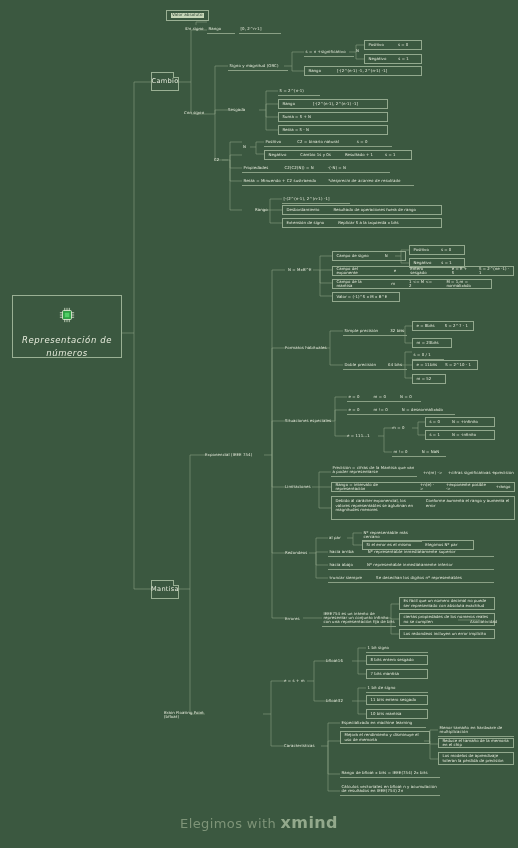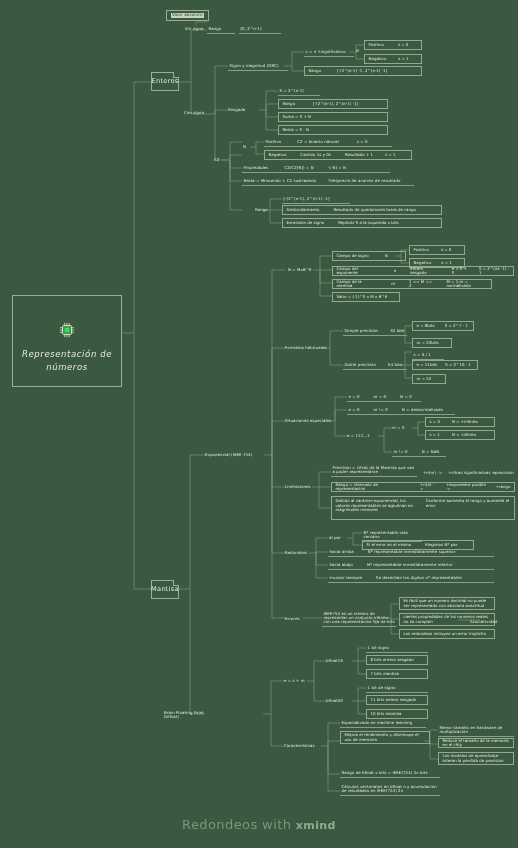--- a/index.html
+++ b/index.html
@@ -127,21 +127,21 @@
     left: 0; bottom: 16px;
     width: 518px;
     text-align: center;
     font-size: 13px;
     color: #7e9478;
     letter-spacing: .4px;
   }
   #footer .brand {
     font-weight: bold;
     color: #93a98c;
-    font-size: 11px;
+    font-size: 16px;
     text-align: right;
   }
 </style>
 </head>
 <body>
 
 <div id="canvas">
 
   <svg id="wires" viewBox="0 0 518 848">
 
@@ -256,37 +256,37 @@
     <path d="M321 746 H328 V723 H340"></path>
     <path d="M328 746 V741 H340"></path>
     <path d="M328 746 V774 H340"></path>
     <path d="M328 746 V791 H340"></path>
 
     <path d="M424 741 H430 V730 H438"></path>
     <path d="M430 741 V744 H438"></path>
     <path d="M430 741 V759 H438"></path>
   </svg>
 
-  <div class="node root" style="left:12px; top:295px; width:110px; height:92px;">
+  <div class="node root" style="left:12px; top:295px; width:110px; height:63px;">
     <span class="chip">
       <svg width="18" height="18" viewBox="0 0 24 24">
         <rect x="6" y="6" width="12" height="12" rx="1.5" fill="#2f9e44" stroke="#d9e6cf" stroke-width="1.2"></rect>
         <rect x="9" y="9" width="6" height="6" fill="#51cf66"></rect>
         <g stroke="#d9e6cf" stroke-width="1.1" stroke-linecap="round">
           <path d="M9 6V3M12 6V3M15 6V3M9 21v-3M12 21v-3M15 21v-3"></path>
           <path d="M6 9H3M6 12H3M6 15H3M21 9h-3M21 12h-3M21 15h-3"></path>
         </g>
       </svg>
     </span>
     <span>Representación de
 números</span>
   </div>
 
   <div class="node lvl1" style="left:151px; top:72px; width:28px; height:19px;">
-    <span>Enteros</span>
+    <span>Cambio</span>
   </div>
 
   <div class="node lvl1" style="left:151px; top:580px; width:28px; height:19px;">
     <span>Mantisa</span>
   </div>
 
   <div class="node plain ital" style="left:185px; top:26px;">Sin signo</div>
 
   <div class="node hl" style="left:166px; top:10px;">
     <span class="mark">Valor absoluto</span>
@@ -532,17 +532,17 @@
     <span>Los modelos de aprendizaje toleran la pérdida
 de precisión</span>
   </div>
   <div class="node uline" style="left:340px; top:769px; width:100px;">Rango de bfloat x bits = IEEE(754) 2x bits</div>
   <div class="node uline wrap" style="left:340px; top:783px; width:100px;">
     <span>Cálculos vectoriales en bfloat n y acumulación
 de resultados en IEEE(754) 2n</span>
   </div>
 
   <div id="footer">
-    <span>Redondeos with</span>
+    <span>Elegimos with</span>
     <span class="brand">xmind</span>
   </div>
 
 </div>
 
 </body></html>

